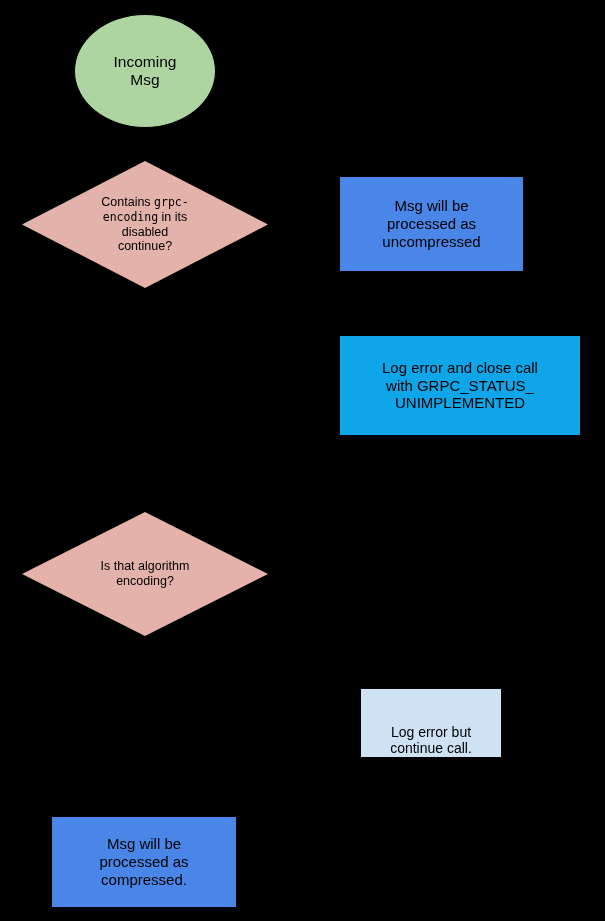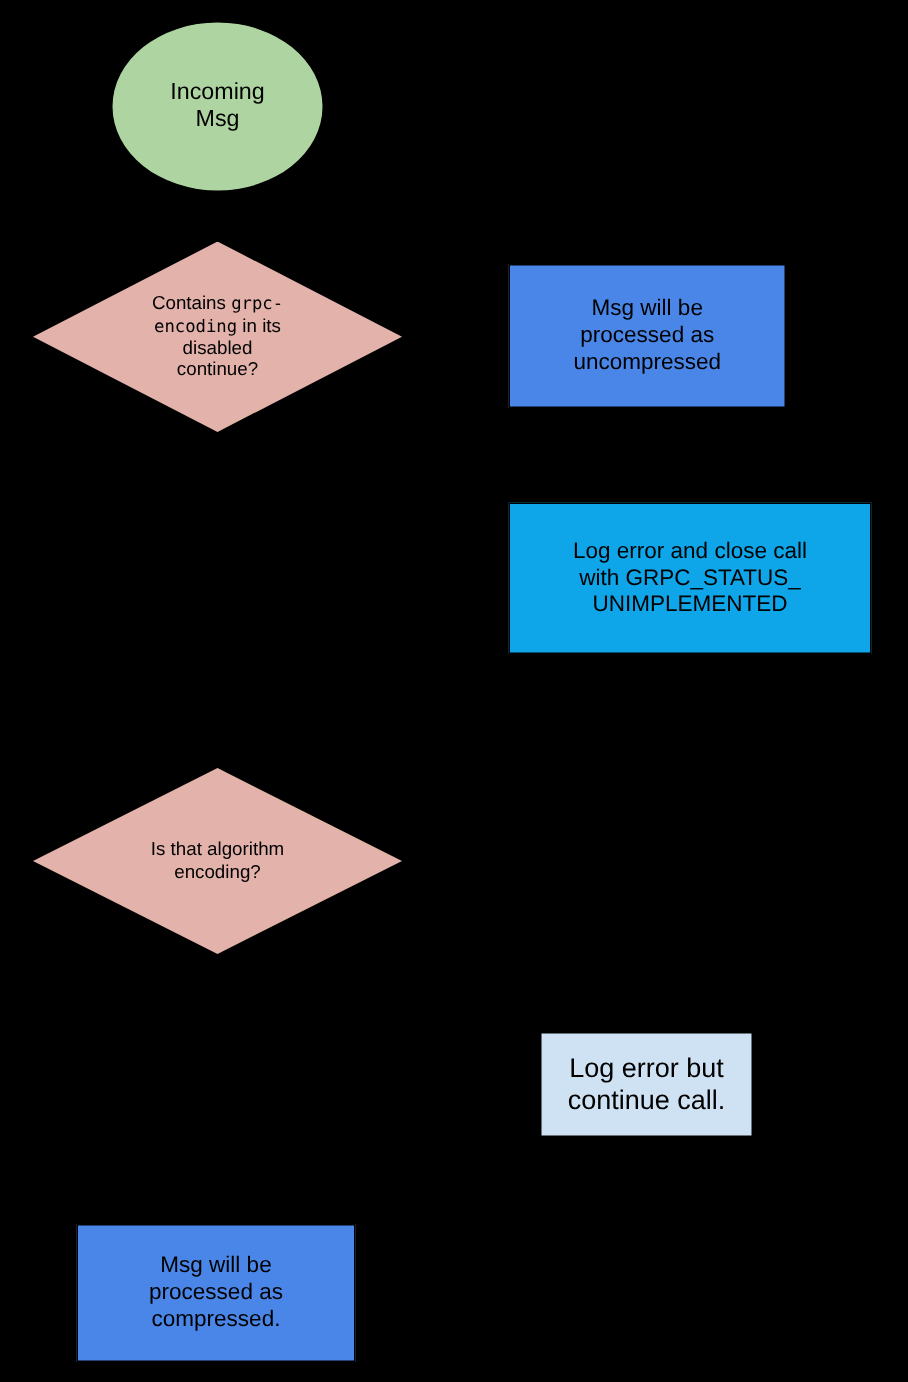--- a/index.html
+++ b/index.html
@@ -68,21 +68,22 @@
     font-family: "DejaVu Sans Mono", "Liberation Mono", monospace;
     font-size: 11.5px;
   }
 
   
   .process {
     border: 1px solid #000000;
     font-size: 15px;
   }
   .process.small {
-    font-size: 18px;
+    font-size: 14px;
+    align-items: flex-end;
   }
 </style>
 </head>
 <body>
 
 <div id="flowchart">
 
   <div class="node terminator" style="left:74px; top:14px; width:142px; height:114px; background:#aed5a1;">
     <span class="label">Incoming
 Msg</span>

